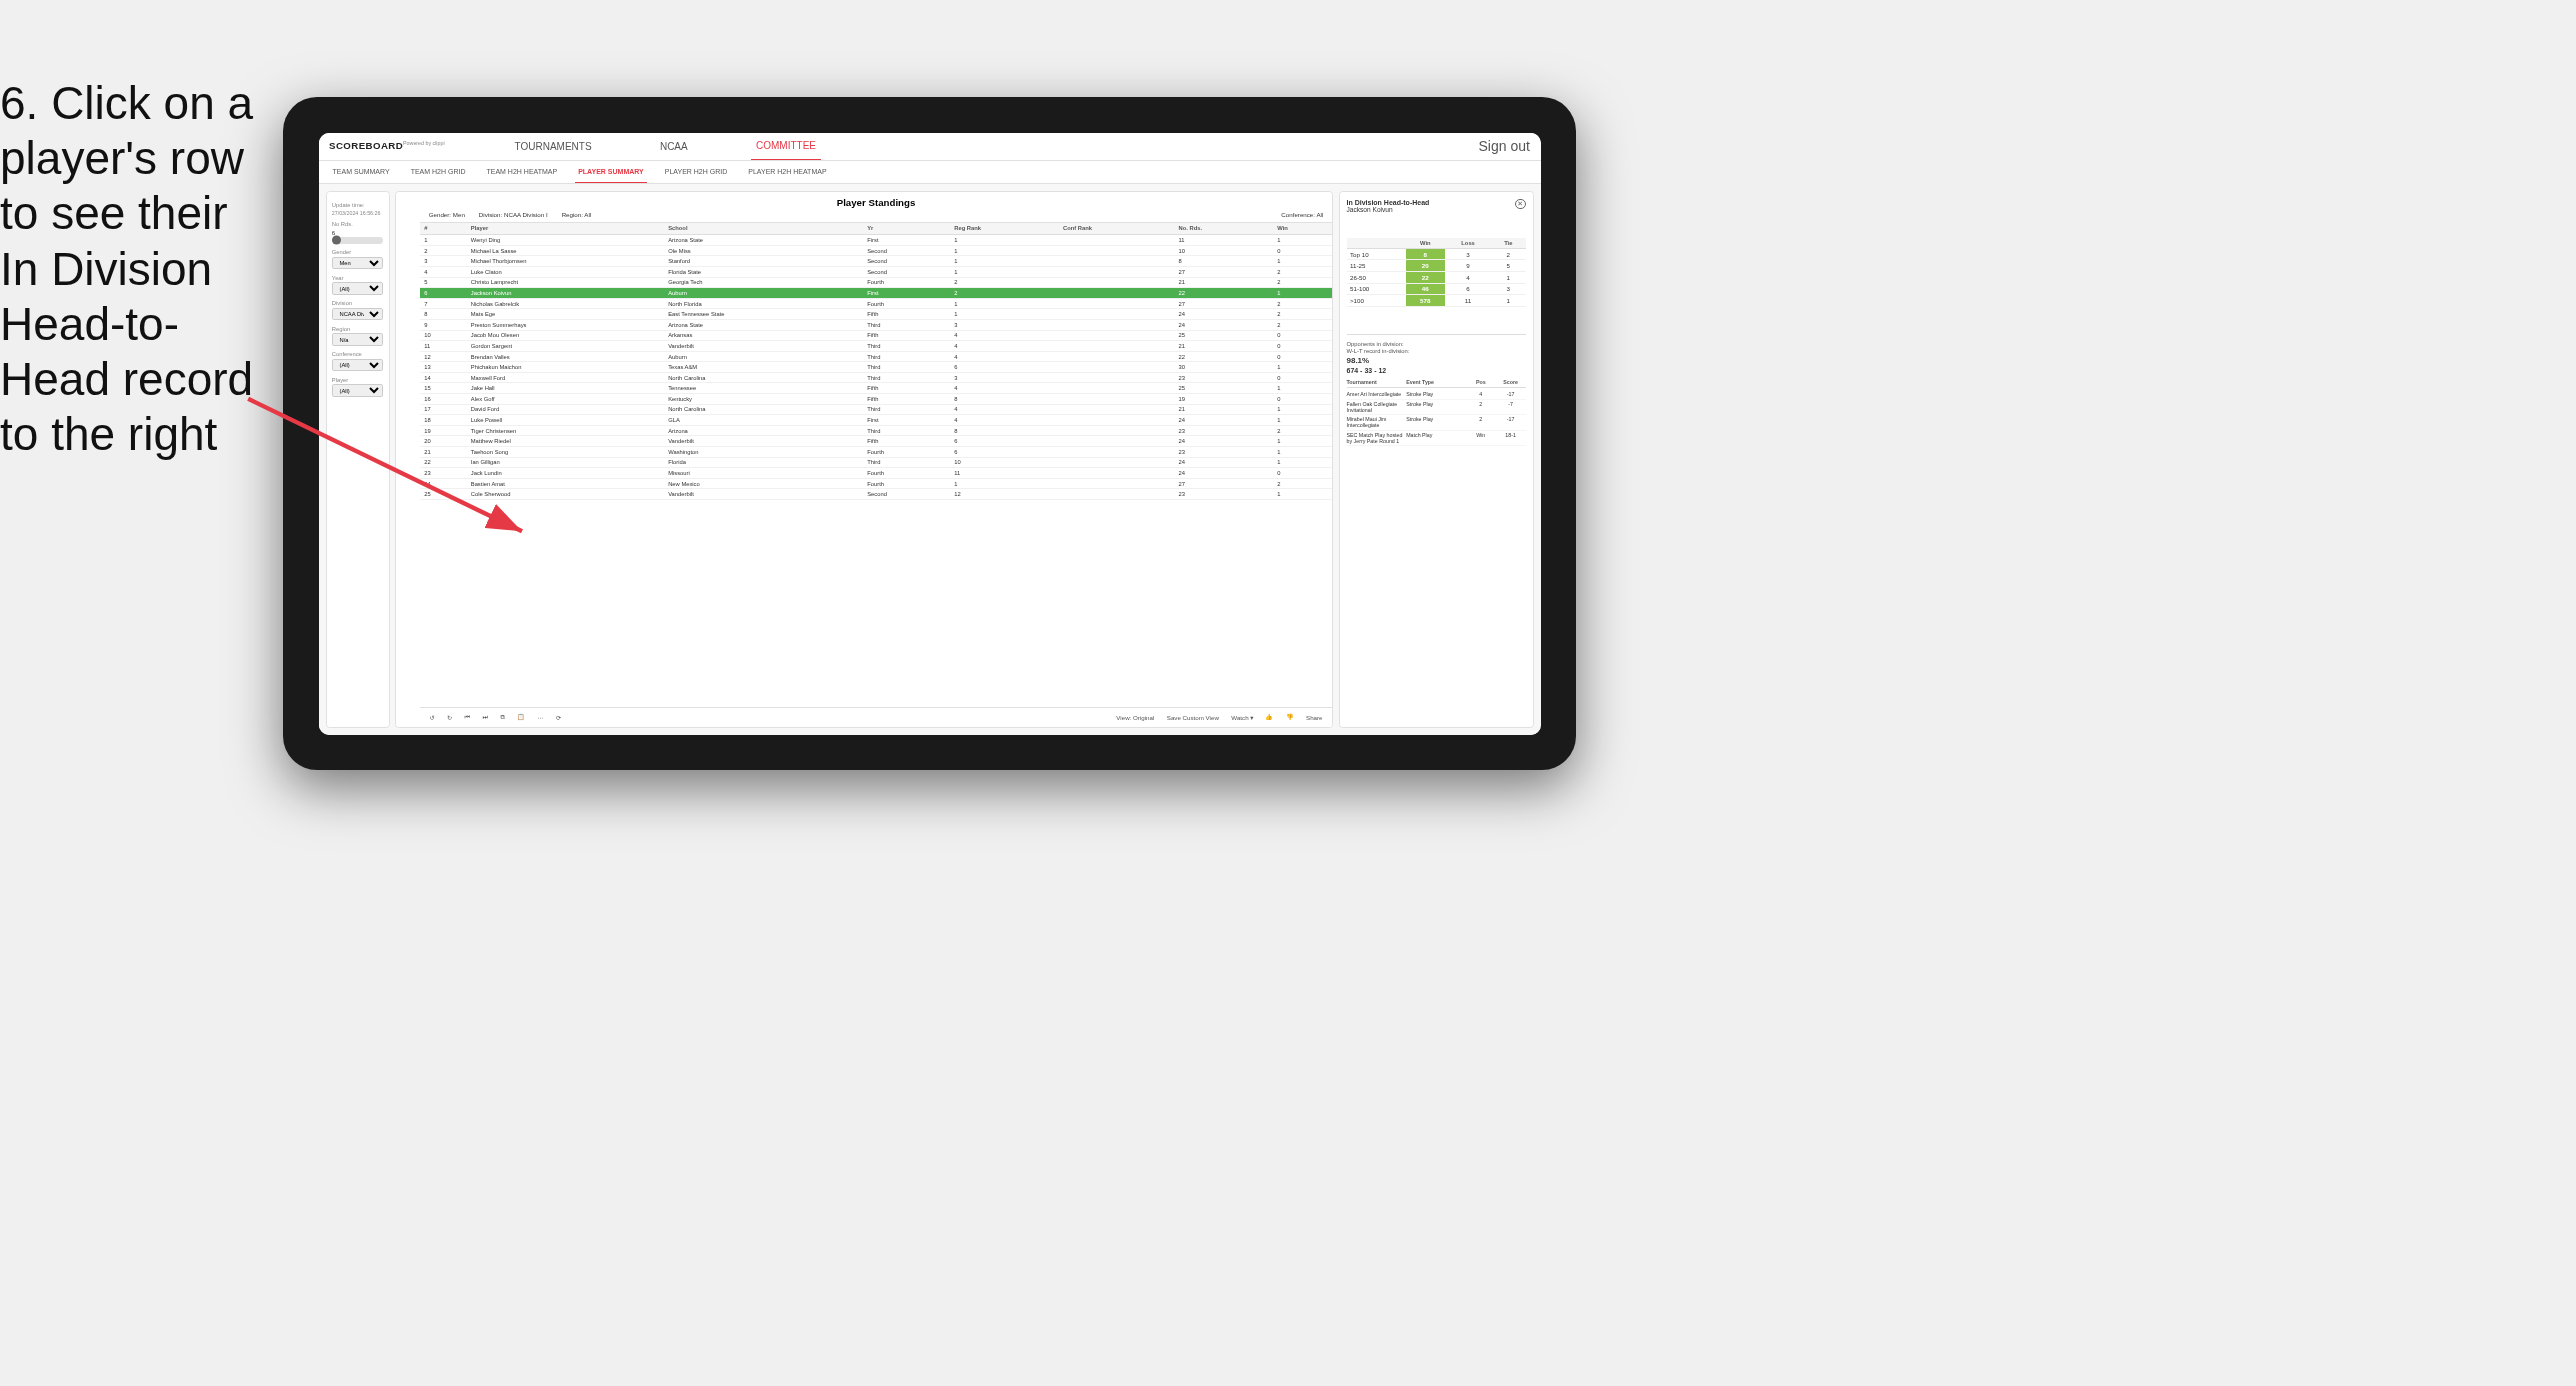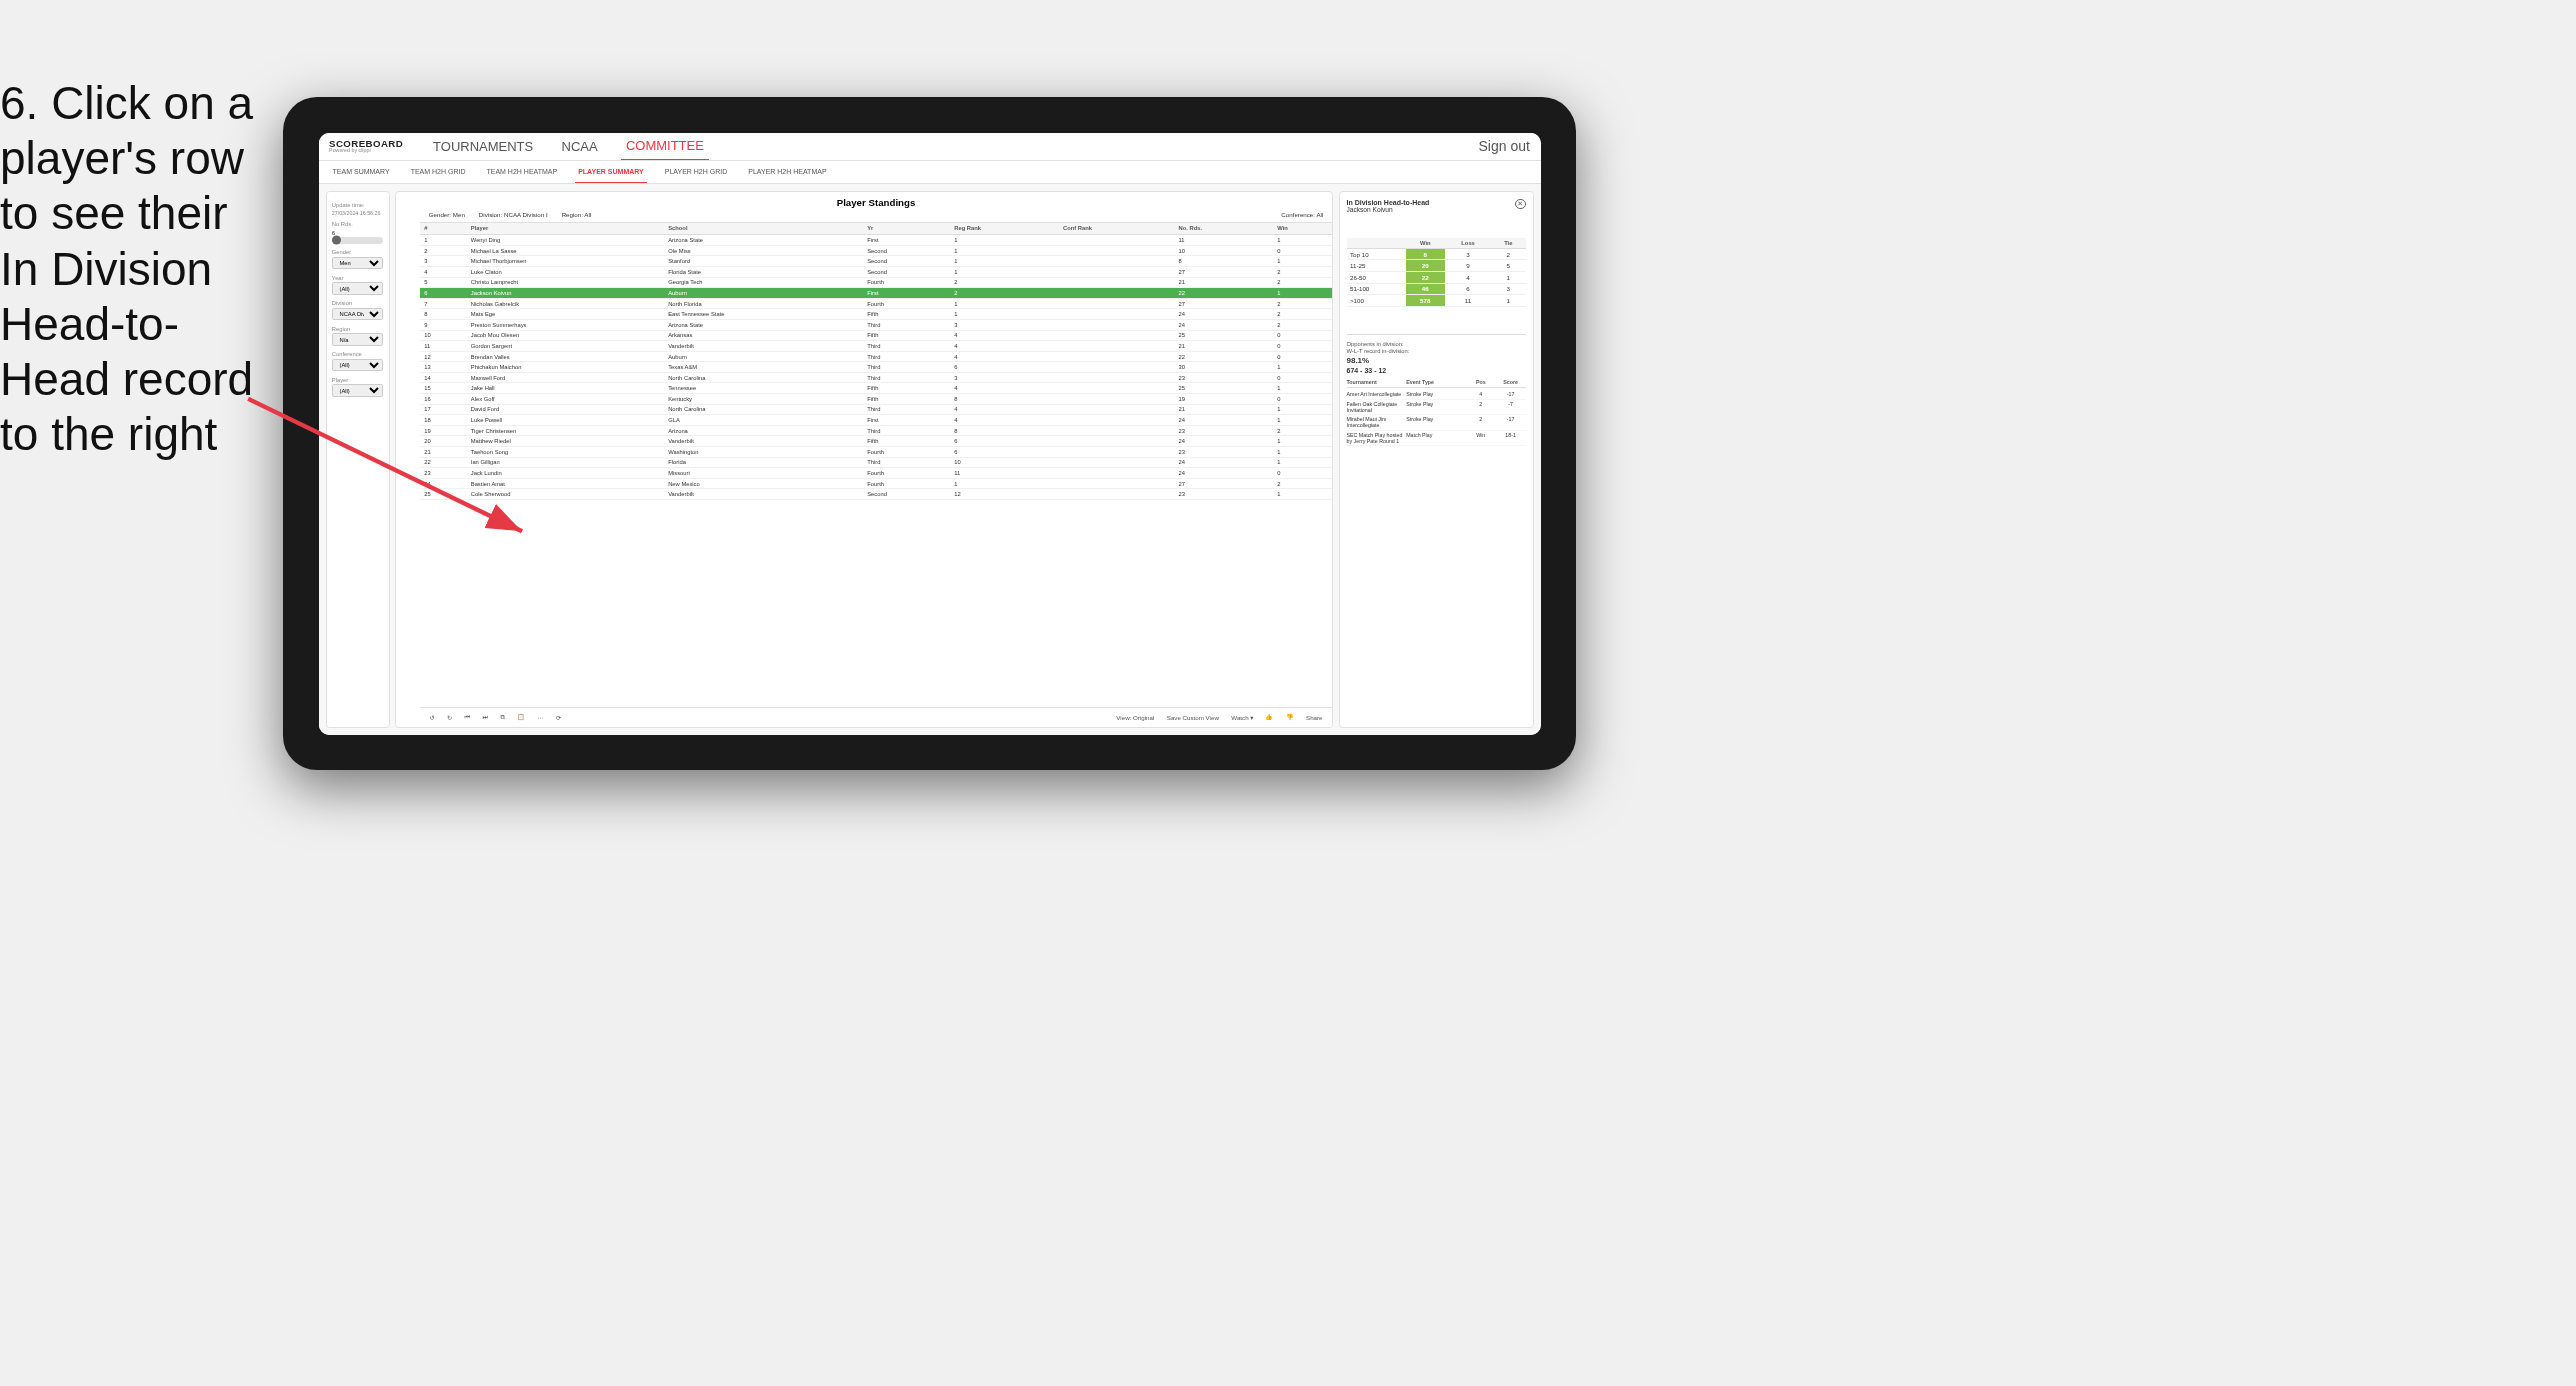--- a/index.html
+++ b/index.html
@@ -66,46 +66,47 @@
       background: #fff;
       border-bottom: 0.9px solid #e0e0e0;
       display: flex;
       align-items: center;
       padding: 0 10.6px;
       gap: 17.7px;
     }
 
     .logo-area {
       display: flex;
-      flex-direction: column;
+      flex-direction: row;
       margin-right: 7px;
     }
 
     .logo-scoreboard {
       font-size: 9.7px;
       font-weight: 900;
       color: #222;
       letter-spacing: 0.4px;
       line-height: 1;
     }
 
     .logo-powered {
       font-size: 5.3px;
       color: #888;
       line-height: 1;
     }
 
     .nav-item {
-      font-size: 13px;
+      font-size: 10px;
       color: #555;
       cursor: pointer;
       padding: 0 5.3px;
       height: 100%;
       display: flex;
       align-items: center;
+      margin-left: 40px;
     }
 
     .nav-item.active {
       color: #e63946;
       border-bottom: 1.8px solid #e63946;
     }
 
     .nav-spacer { flex: 1; }
 
     .sign-out {

